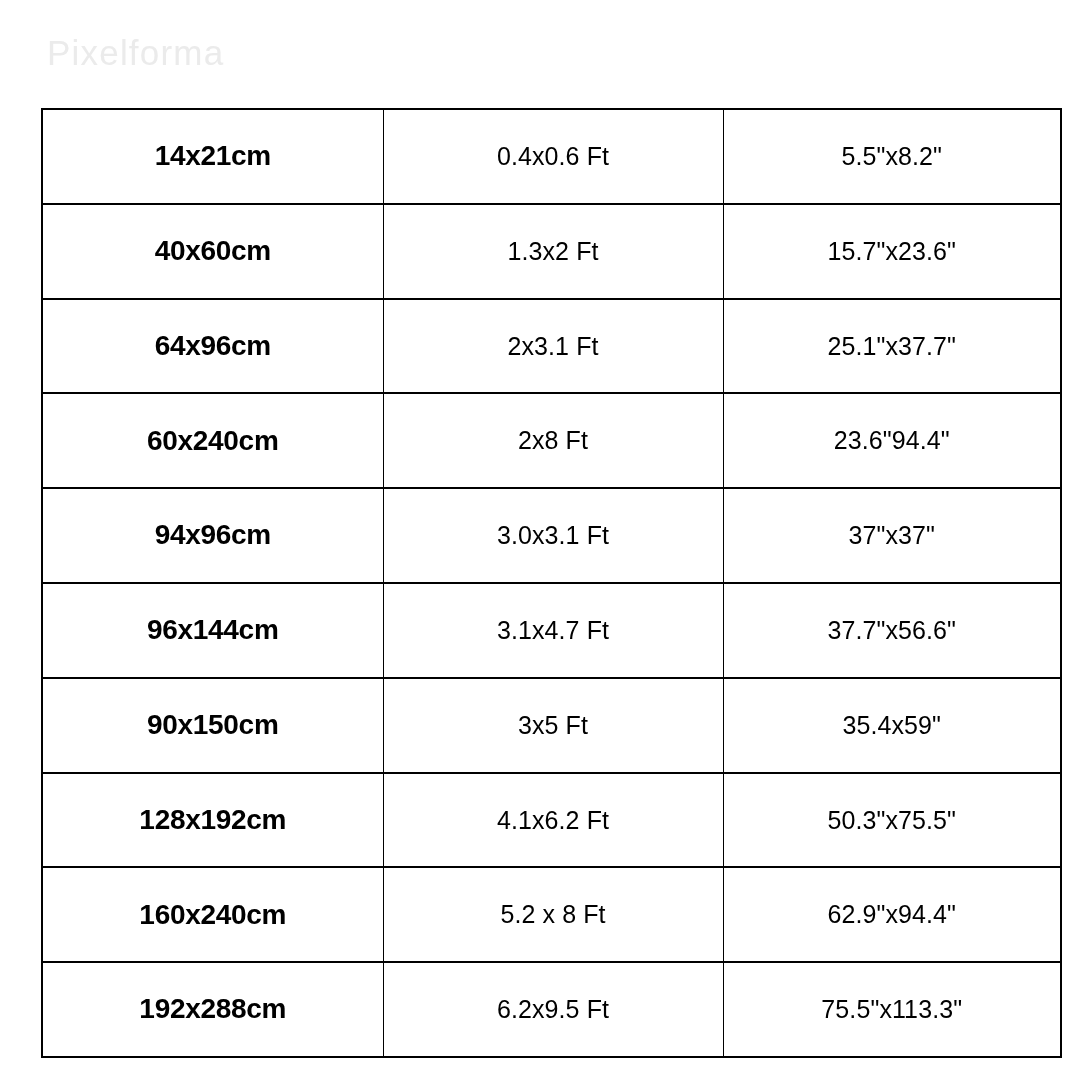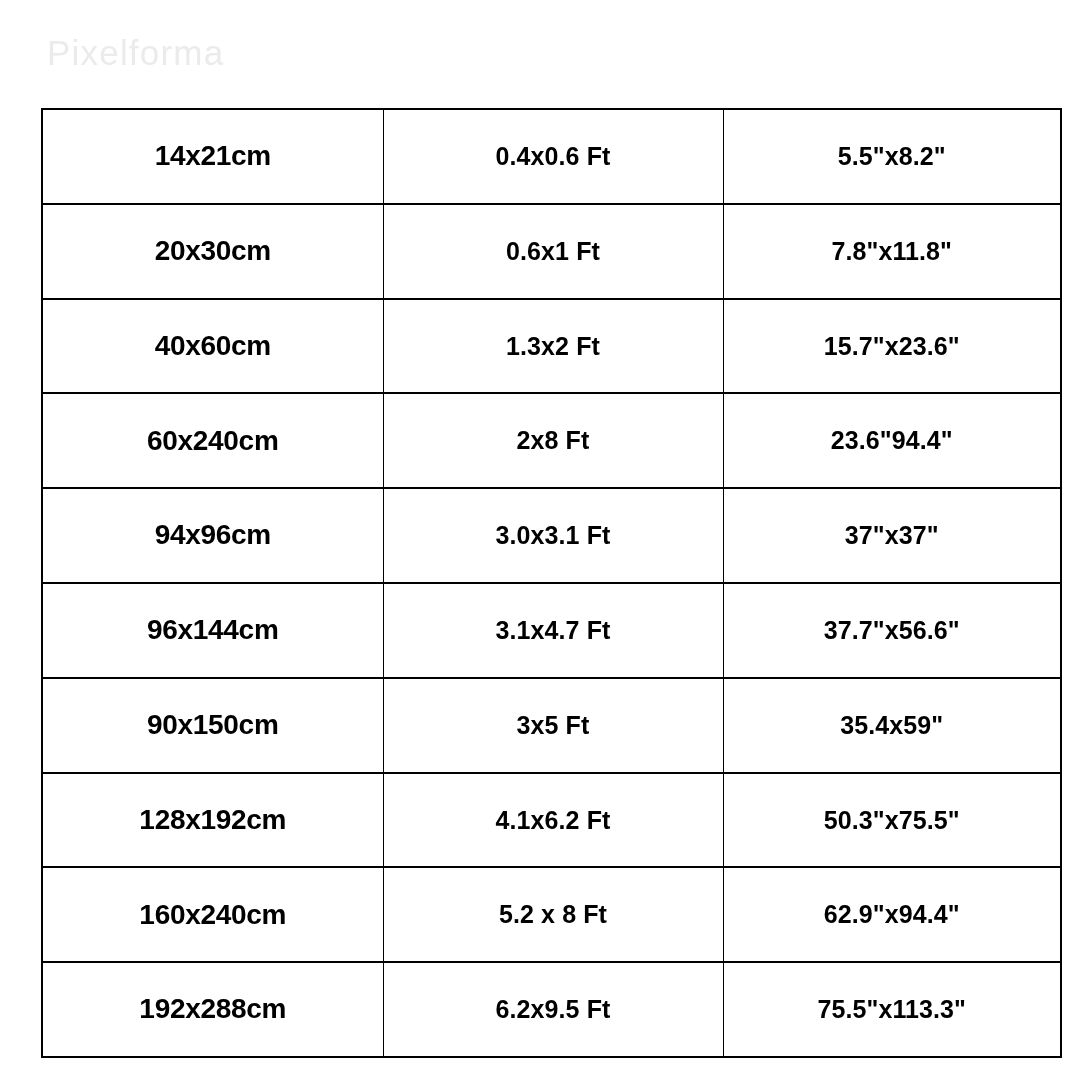--- a/index.html
+++ b/index.html
@@ -83,21 +83,21 @@
   
   td.cm {
     font-weight: 800;
     font-size: 28px;
     letter-spacing: -0.3px;
     font-stretch: condensed;
     margin-left: 11px;
   }
   
   td.ft, td.inch {
-    font-weight: 700;
+    font-weight: 400;
     font-size: 25px;
     letter-spacing: 0.1px;
   }
 </style>
 </head>
 <body>
 
 <div id="watermark">Pixelforma</div>
 
 <div id="size-table-wrap">
@@ -108,28 +108,28 @@
         <col class="c3">
     </colgroup>
     <tbody id="size-table-body">
 
     <tr>
           <td class="cm">14x21cm</td>
           <td class="ft">0.4x0.6 Ft</td>
           <td class="inch">5.5"x8.2"</td>
         </tr>
         <tr>
-          <td class="cm">20x30cm</td>
-          <td class="ft">0.6x1 Ft</td>
-          <td class="inch">7.8"x11.8"</td>
-        </tr>
-        <tr>
           <td class="cm">40x60cm</td>
           <td class="ft">1.3x2 Ft</td>
           <td class="inch">15.7"x23.6"</td>
+        </tr>
+        <tr>
+          <td class="cm">64x96cm</td>
+          <td class="ft">2x3.1 Ft</td>
+          <td class="inch">25.1"x37.7"</td>
         </tr>
         <tr>
           <td class="cm">60x240cm</td>
           <td class="ft">2x8 Ft</td>
           <td class="inch">23.6"94.4"</td>
         </tr>
         <tr>
           <td class="cm">94x96cm</td>
           <td class="ft">3.0x3.1 Ft</td>
           <td class="inch">37"x37"</td>

